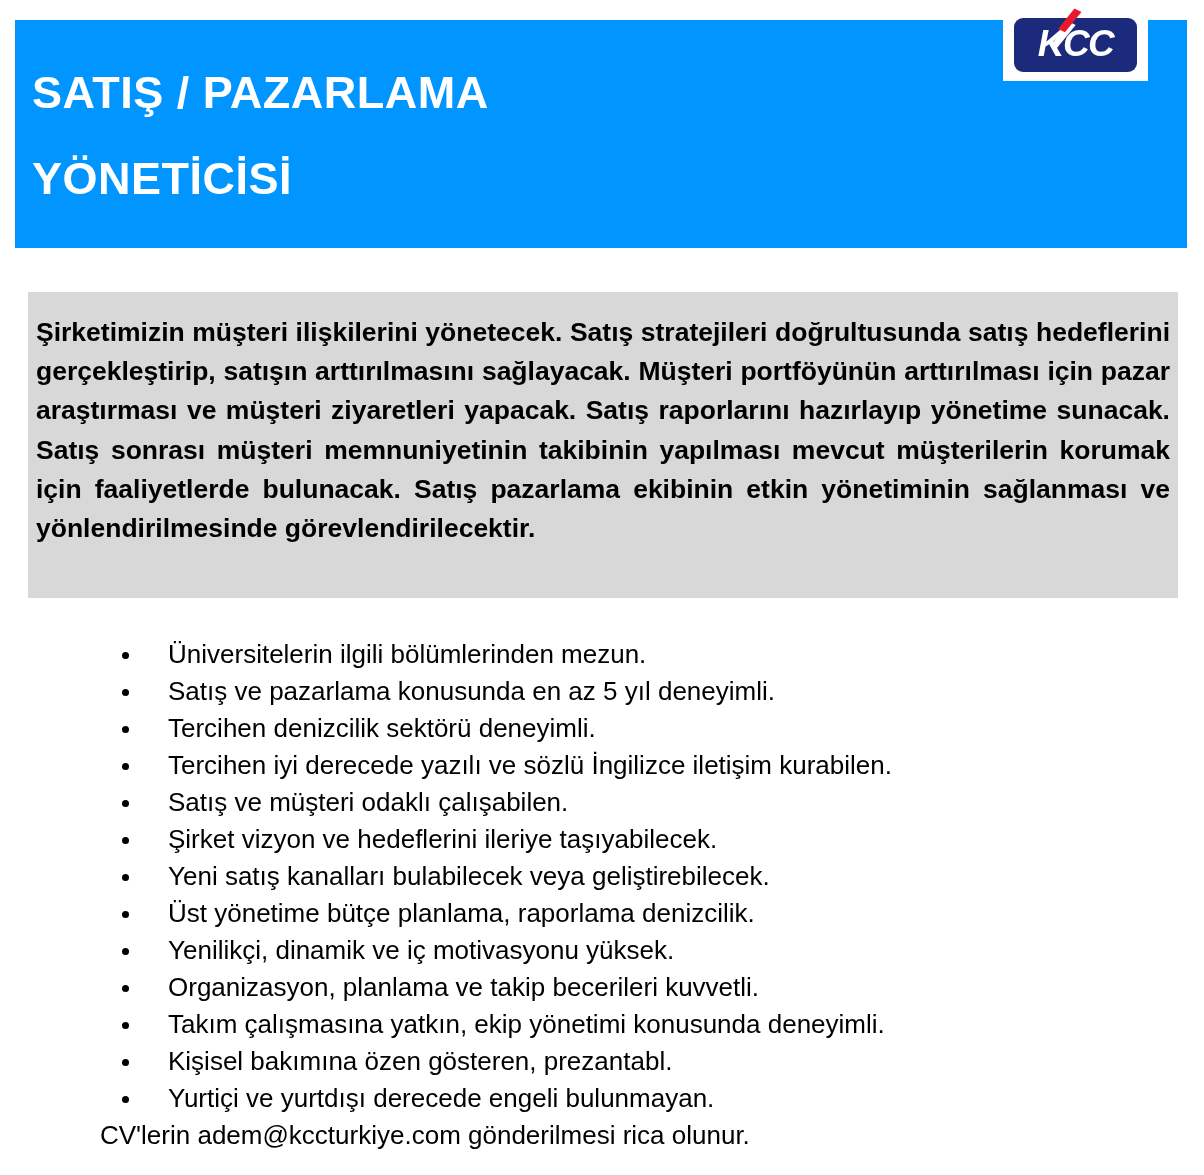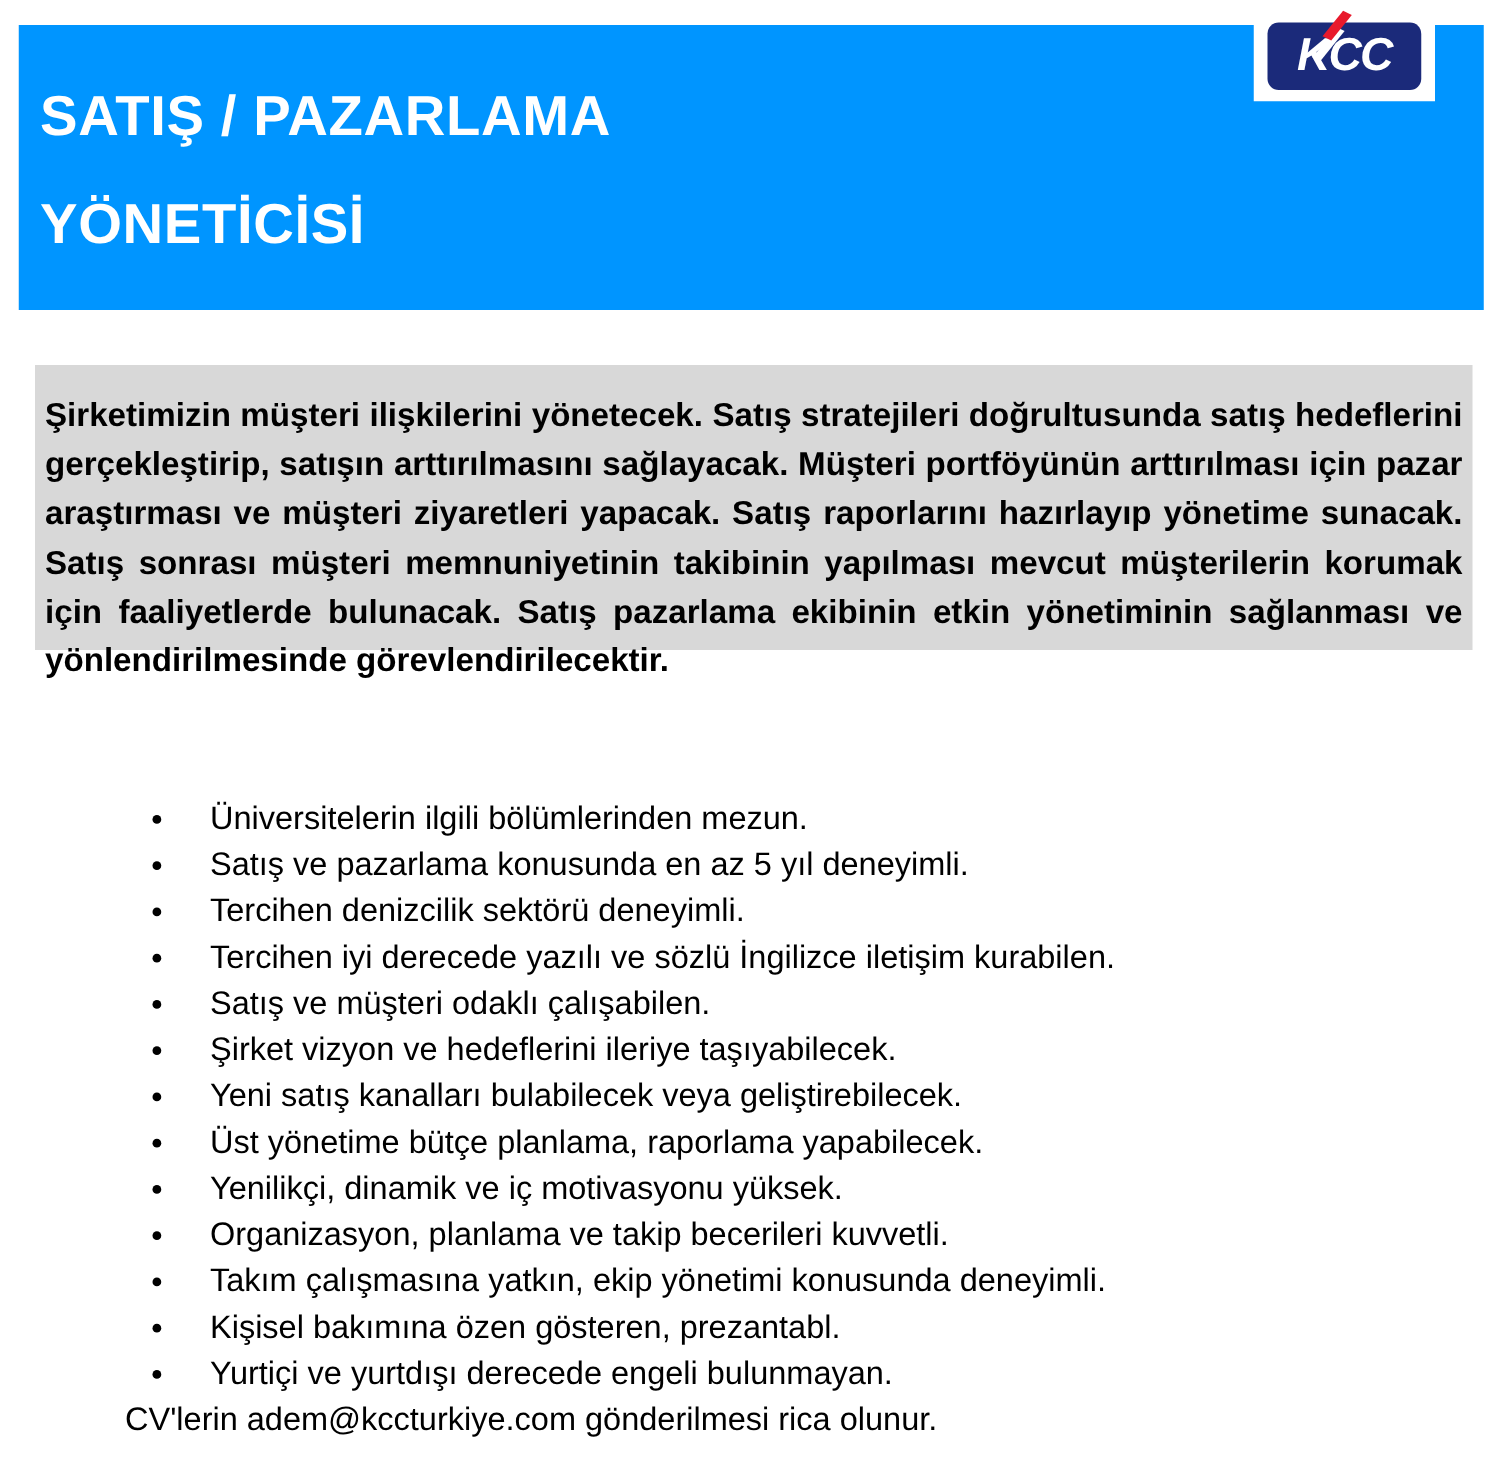--- a/index.html
+++ b/index.html
@@ -101,21 +101,21 @@
     transform-origin: bottom left;
     z-index: 2;
   }
 
   
   #description-box {
     position: absolute;
     left: 28px;
     top: 292px;
     width: 1150px;
-    height: 228px;
+    height: 306px;
     background: #d8d8d8;
     box-sizing: border-box;
   }
   #description-text {
     position: absolute;
     left: 8px;
     top: 21px;
     width: 1134px;
     color: #000000;
     font-family: "Liberation Sans", sans-serif;
@@ -209,21 +209,21 @@
   <div class="req-item">
     <span class="req-bullet"></span>
     <span>Şirket vizyon ve hedeflerini ileriye taşıyabilecek.</span>
   </div>
   <div class="req-item">
     <span class="req-bullet"></span>
     <span>Yeni satış kanalları bulabilecek veya geliştirebilecek.</span>
   </div>
   <div class="req-item">
     <span class="req-bullet"></span>
-    <span>Üst yönetime bütçe planlama, raporlama yapabilecek.</span>
+    <span>Üst yönetime bütçe planlama, raporlama denizcilik.</span>
   </div>
   <div class="req-item">
     <span class="req-bullet"></span>
     <span>Yenilikçi, dinamik ve iç motivasyonu yüksek.</span>
   </div>
   <div class="req-item">
     <span class="req-bullet"></span>
     <span>Organizasyon, planlama ve takip becerileri kuvvetli.</span>
   </div>
   <div class="req-item">

